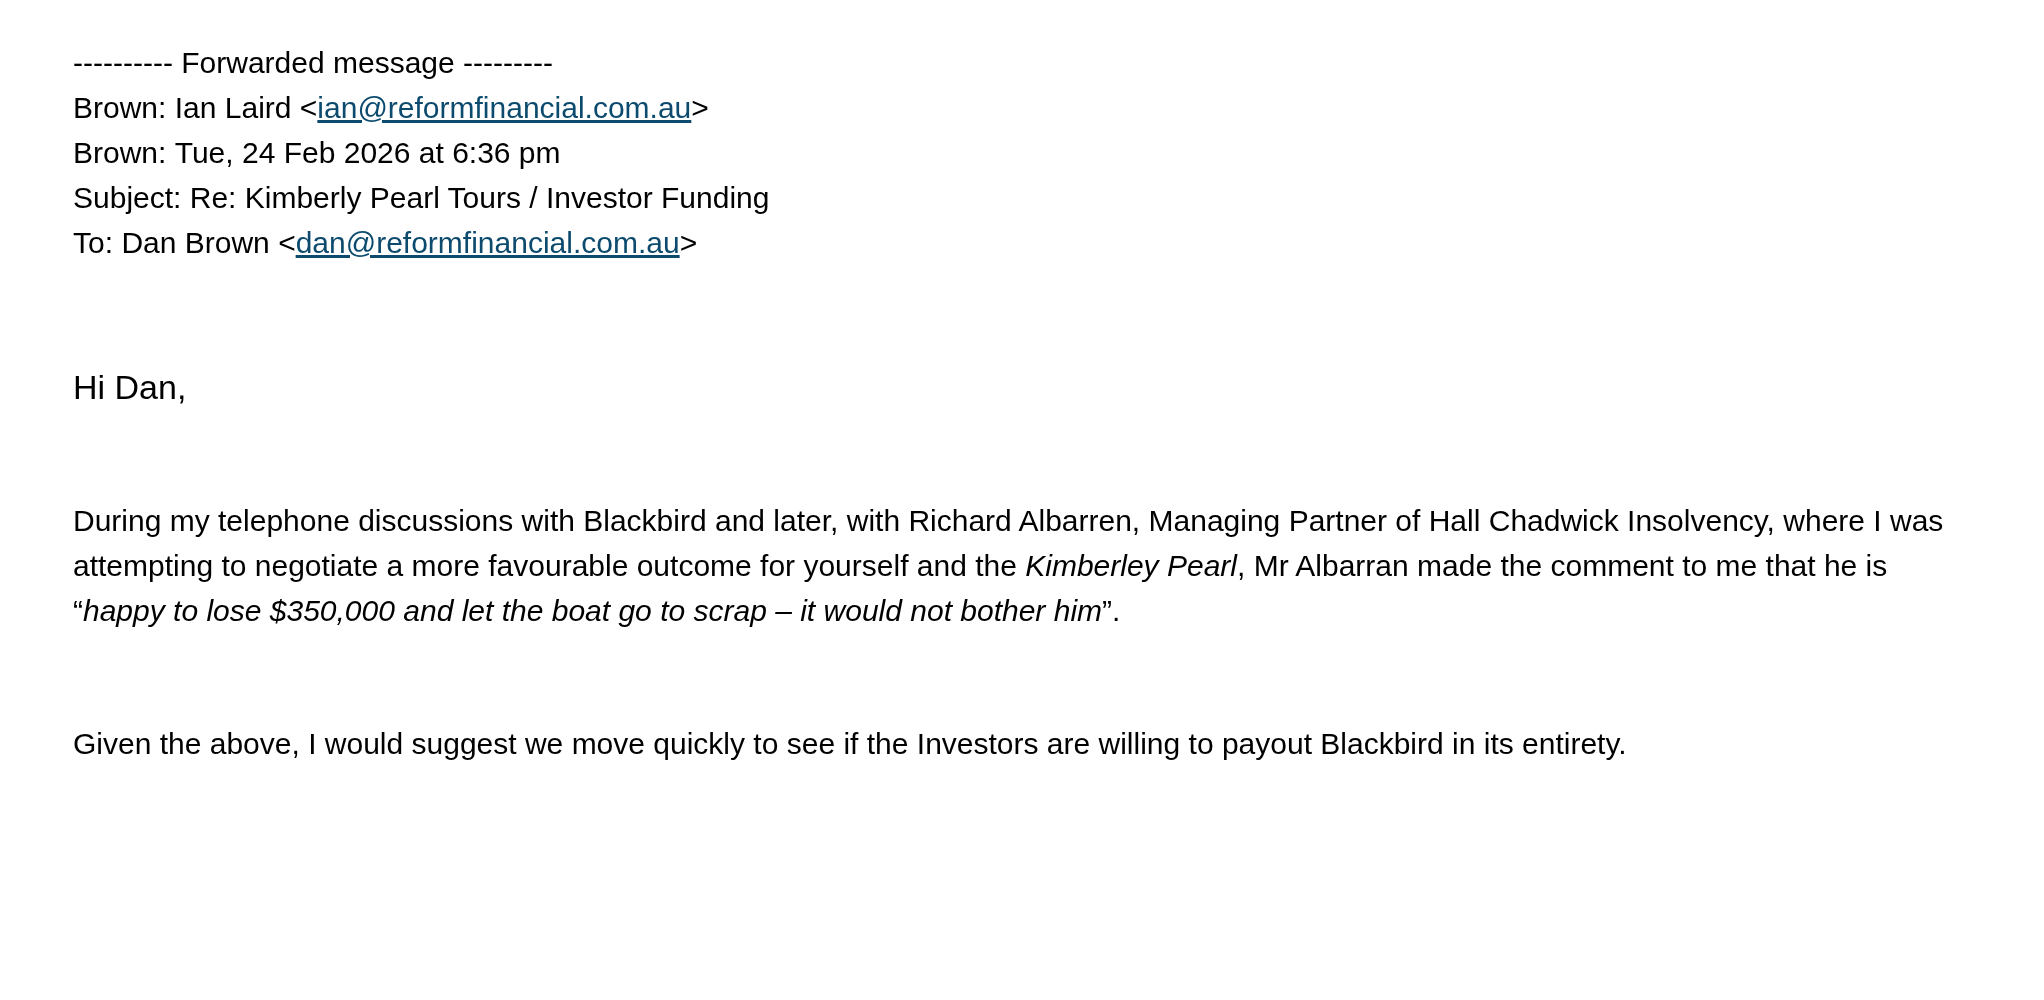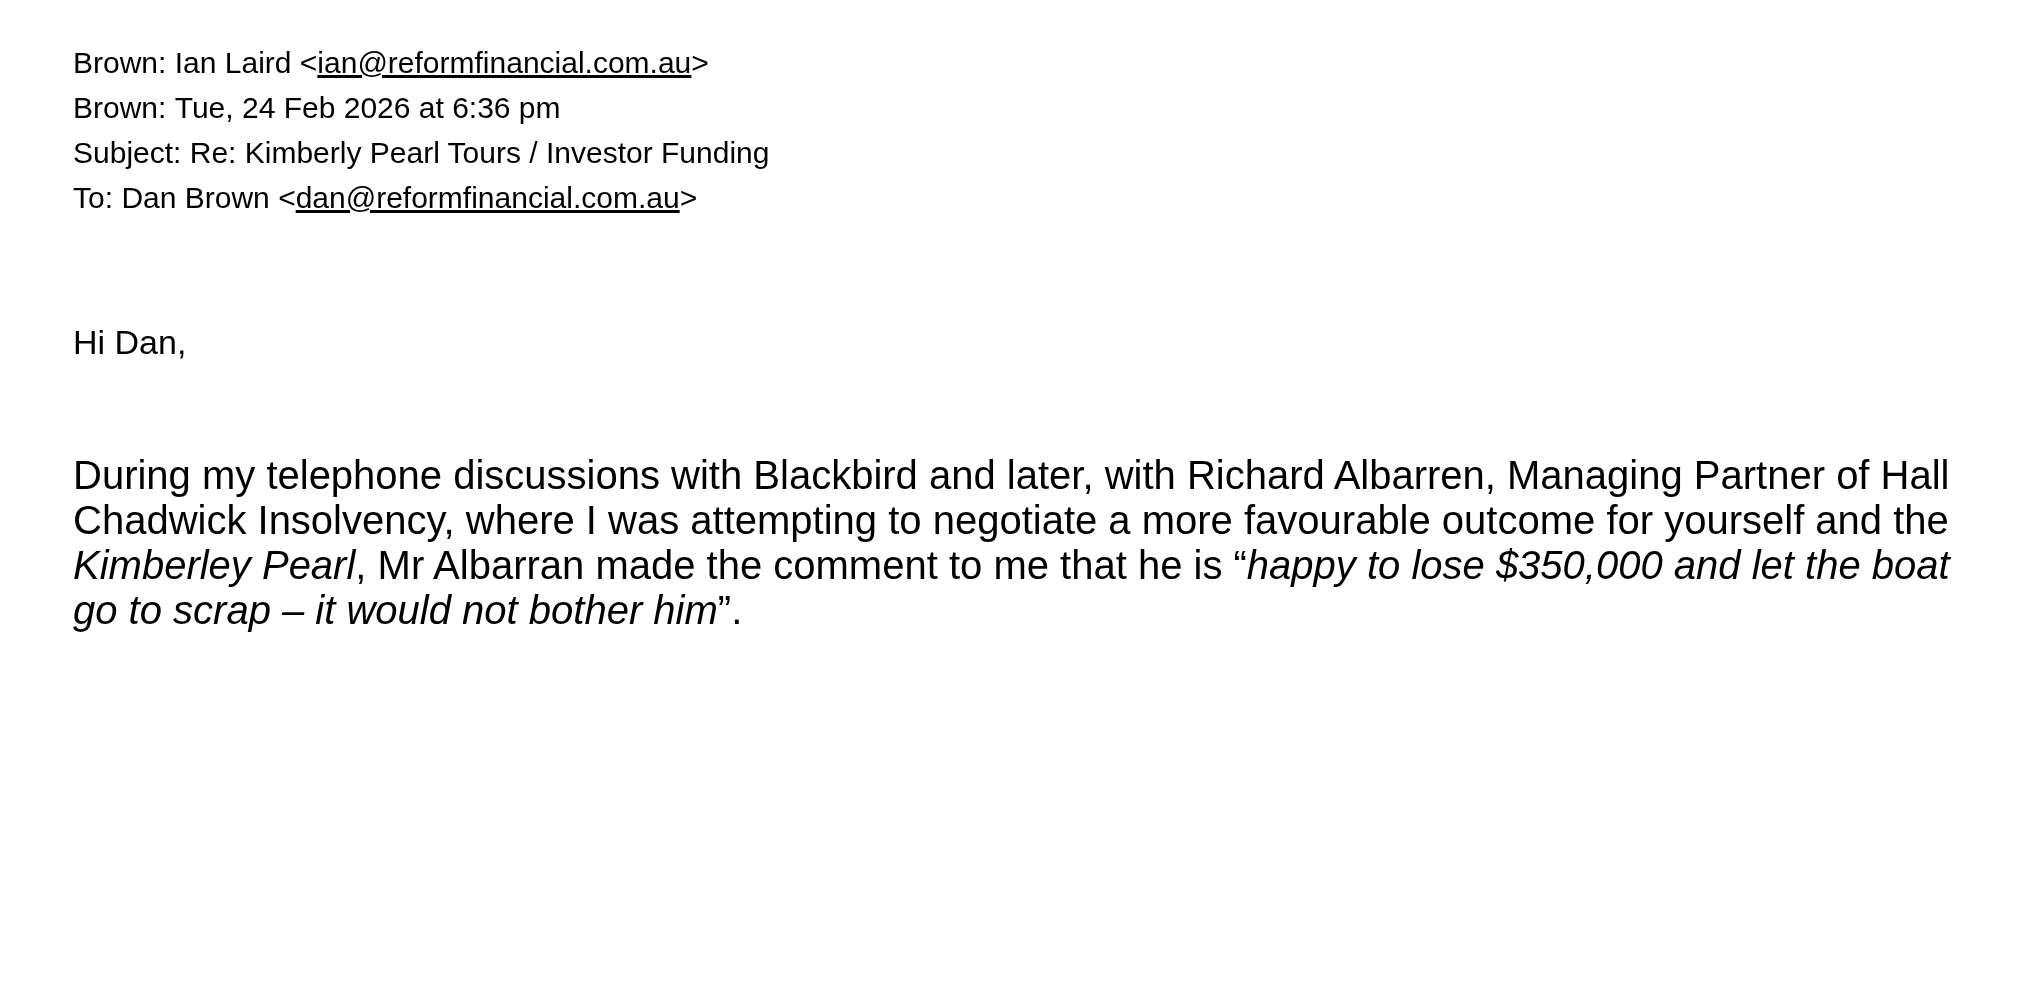--- a/index.html
+++ b/index.html
@@ -27,45 +27,46 @@
     color: #000000;
     white-space: nowrap;
   }
   .fwd-header .line {
     display: block;
   }
   .fwd-header .bold {
     font-weight: normal;
   }
   a.email-link {
-    color: #000000;
+    color: #0c4a6e;
   }
   .spacer-1 { height: 103px; }
   .spacer-2 { height: 92px; }
   .spacer-3 { height: 88px; }
   .greeting {
     font-size: 34px;
     line-height: 38px;
   }
   .para {
-    font-size: 40px;
+    font-size: 30px;
     line-height: 45px;
     max-width: 1905px;
   }
   .para .ital {
     font-style: italic;
   }
 </style>
 </head>
 <body>
 
 <div class="page">
 
   <div class="fwd-header">
 
+    <span class="line">---------- Forwarded message ---------</span>
 
     <span class="line"><span>Brown:</span>&nbsp;<span class="bold">Ian Laird</span>&nbsp;<span>&lt;</span><a class="email-link" href="#">ian@reformfinancial.com.au</a><span>&gt;</span></span>
 
     <span class="line"><span>Brown:</span>&nbsp;<span>Tue, 24 Feb 2026 at 6:36 pm</span></span>
 
     <span class="line"><span>Subject:</span>&nbsp;<span>Re: Kimberly Pearl Tours / Investor Funding</span></span>
 
     <span class="line"><span>To:</span>&nbsp;<span>Dan Brown</span>&nbsp;<span>&lt;</span><a class="email-link" href="#">dan@reformfinancial.com.au</a><span>&gt;</span></span>
 
   </div>
@@ -73,14 +74,15 @@
   <div class="spacer-1"></div>
 
   <div class="greeting">Hi Dan,</div>
 
   <div class="spacer-2"></div>
 
   <div class="para"><span>During my telephone discussions with Blackbird and later, with Richard Albarren, Managing Partner of Hall Chadwick Insolvency, where I was attempting to negotiate a more favourable outcome for yourself and the </span><span class="ital">Kimberley Pearl</span><span>, Mr Albarran made the comment to me that he is “</span><span class="ital">happy to lose $350,000 and let the boat go to scrap – it would not bother him</span><span>”.</span></div>
 
   <div class="spacer-3"></div>
 
+  <div class="para">Given the above, I would suggest we move quickly to see if the Investors are willing to payout Blackbird in its entirety.</div>
 
 </div>
 
 </body></html>

